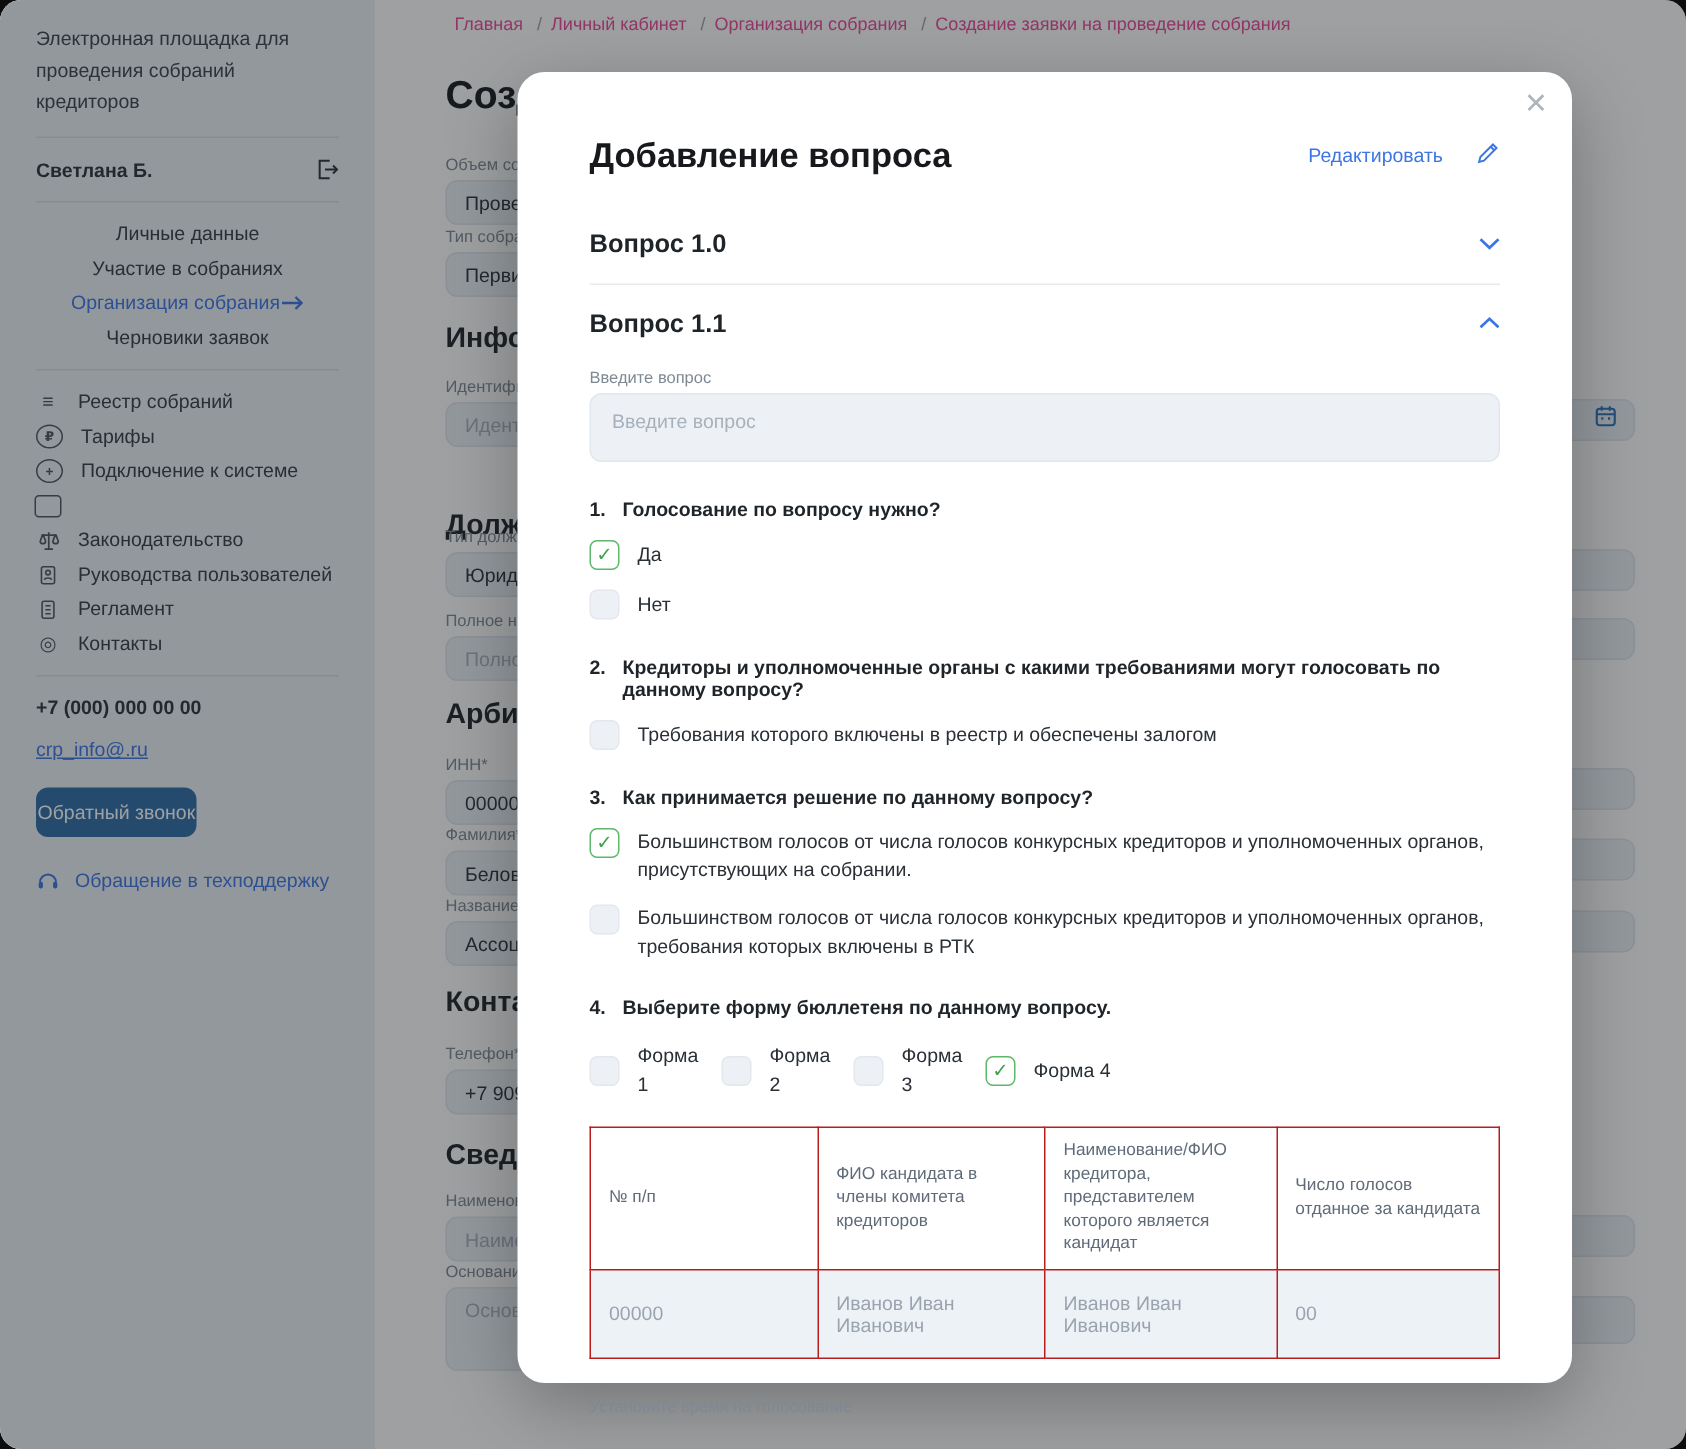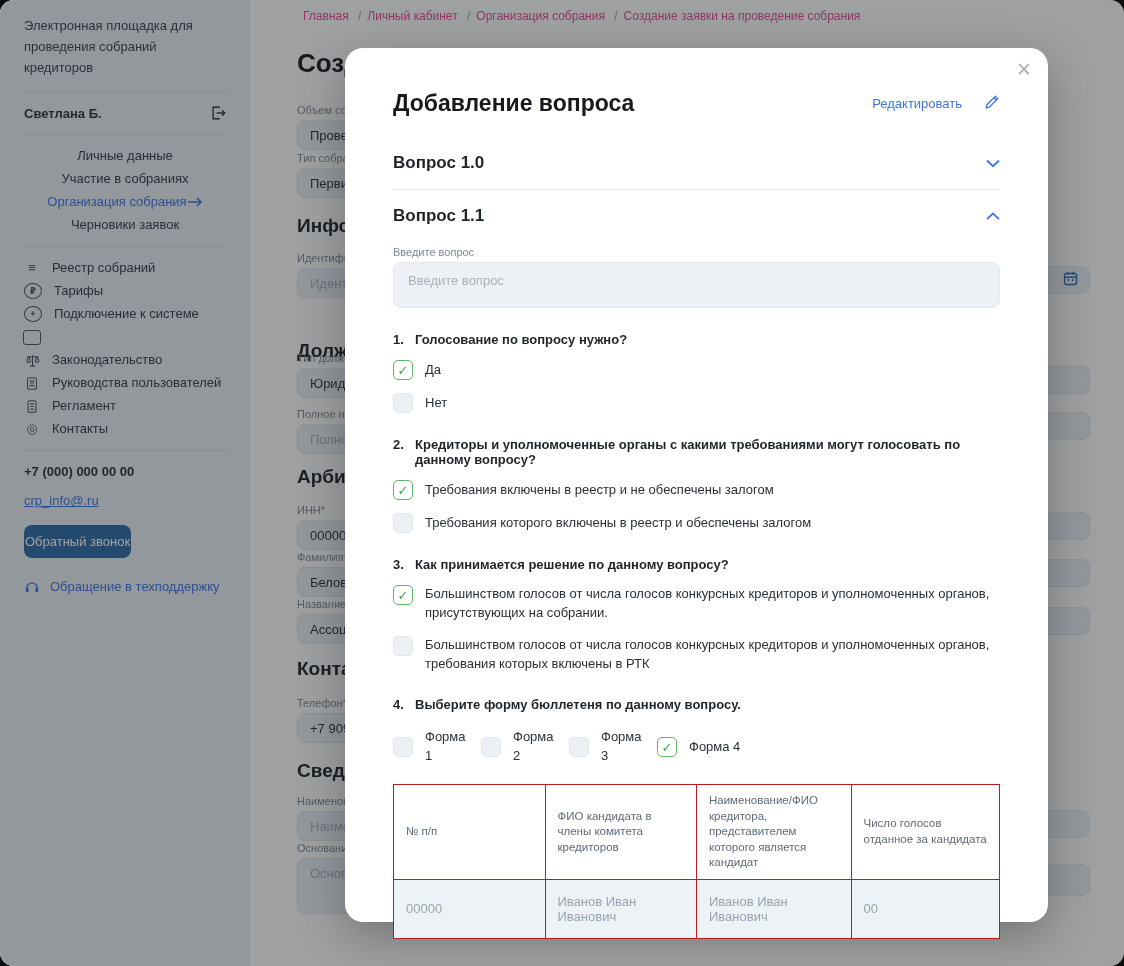--- a/index.html
+++ b/index.html
@@ -300,24 +300,20 @@
     <div class="opt">
       <span class="cb"></span>
       <span class="opt-label">Нет</span>
     </div>
 
     <div class="q-title">
       <span class="q-num">2.</span>
       <span>Кредиторы и уполномоченные органы с какими требованиями могут голосовать по данному вопросу?</span>
     </div>
     <div class="opt">
-      <span class="cb checked"></span>
-      <span class="opt-label">Требования включены в реестр и не обеспечены залогом</span>
-    </div>
-    <div class="opt">
       <span class="cb"></span>
       <span class="opt-label">Требования которого включены в реестр и обеспечены залогом</span>
     </div>
 
     <div class="q-title">
       <span class="q-num">3.</span>
       <span>Как  принимается решение по данному вопросу?</span>
     </div>
     <div class="opt top">
       <span class="cb checked"></span>

